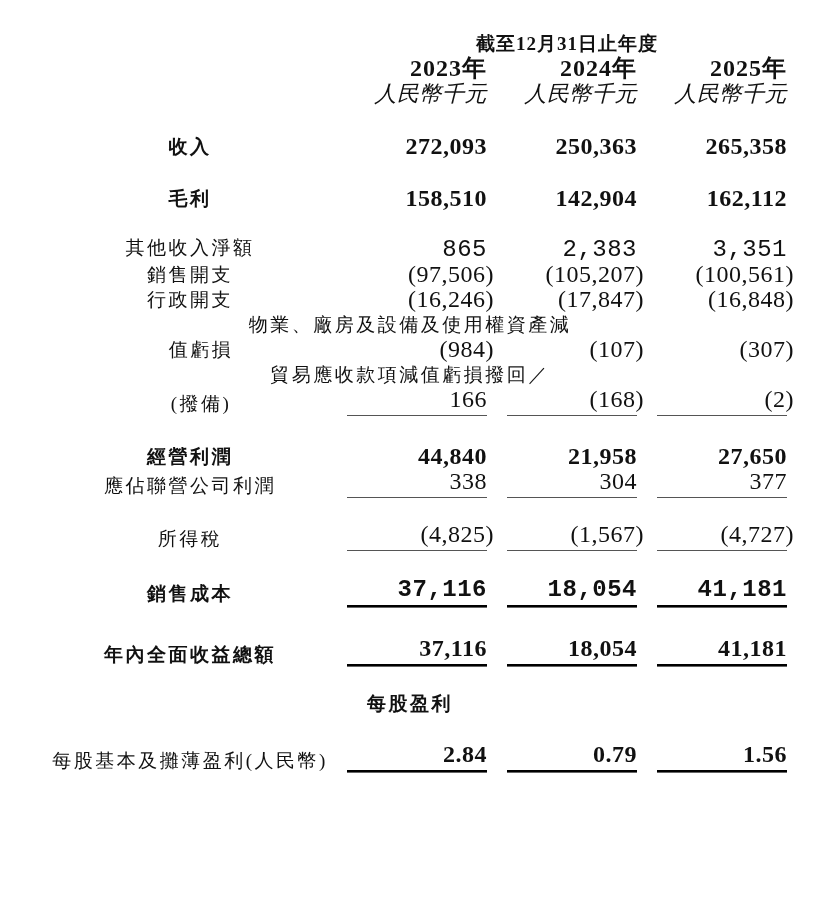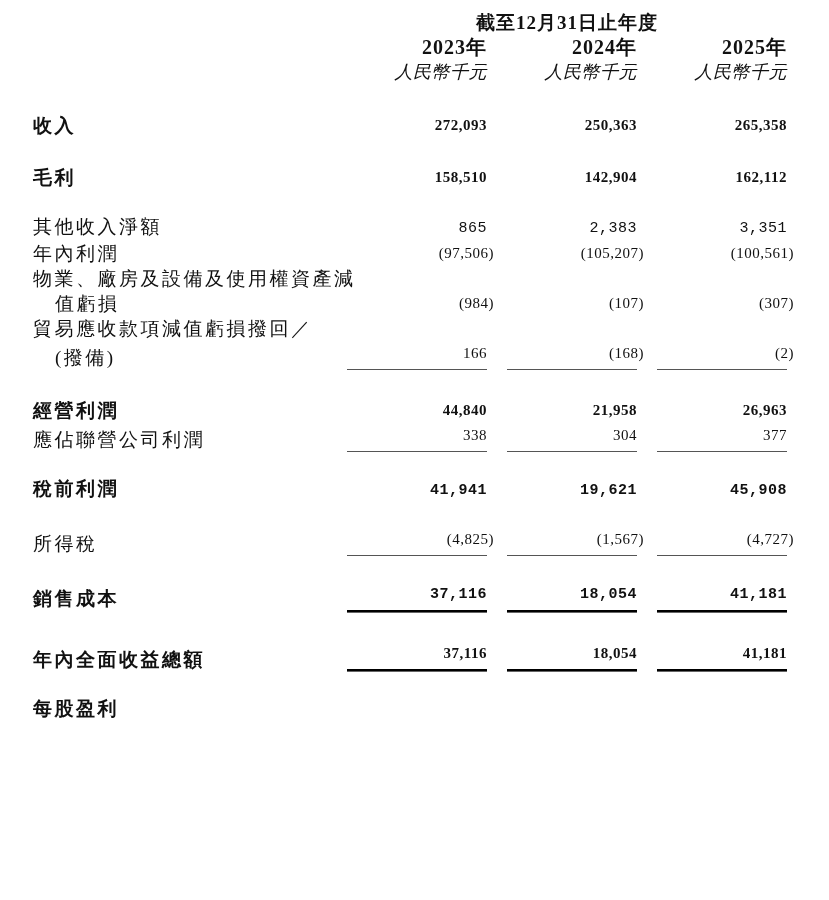--- a/index.html
+++ b/index.html
@@ -3,30 +3,30 @@
 <meta charset="utf-8">
 <style>
   * { box-sizing: border-box; }
   body { margin: 0; background: #ffffff; }
   .page {
     width: 829px; height: 900px; background: #ffffff; overflow: hidden;
     font-family: "Liberation Serif", "DejaVu Serif", serif; color: #111111;
   }
   table.fin {
     border-collapse: collapse; table-layout: fixed;
-    margin: 10px 0 0 33px; border-spacing: 0;
+    margin: 31px 0 0 33px; border-spacing: 0;
   }
   td { padding: 0; vertical-align: bottom; line-height: 25px; overflow: visible; }
-  .lbl { font-size: 19px; letter-spacing: 2.5px; white-space: nowrap; }
-  .num { text-align: right; font-size: 15px; }
+  .lbl { font-size: 19px; letter-spacing: 2.5px; white-space: nowrap; text-align: center; }
+  .num { text-align: right; font-size: 24px; }
   .num span { letter-spacing: 0.5px; }
   .period { text-align: center; font-weight: bold; font-size: 19px; letter-spacing: 1px; white-space: nowrap; }
-  .yr { font-weight: bold; font-size: 20px; }
+  .yr { font-weight: bold; font-size: 24px; }
   .yr span { letter-spacing: 1px; }
-  .unit { font-style: italic; font-size: 18px; }
+  .unit { font-style: italic; font-size: 22px; }
   .unit span { letter-spacing: 0.5px; }
   tr.bold .lbl, tr.bold .num span { font-weight: bold; }
   tr.vbold .num span { font-weight: bold; }
   .ind { padding-left: 22px; }
   .neg { margin-right: -7px; }
   .r1 { margin-top: 3px; border-top: 1px solid #555555; height: 0; }
   .r2 { margin-top: 3px; border-top: 2px solid #000000; height: 2px; border-bottom: 1px solid #666666; }
   tr.g24 td { padding-top: 24px; }
   tr.g26 td { padding-top: 26px; font-family: Liberation Mono, monospace; }
   tr.g27 td { padding-top: 27px; }
@@ -92,28 +92,36 @@
     <tr class="g26">
       <td class="lbl">其他收入淨額</td>
       <td class="num"><span>865</span></td>
       <td class="g"></td>
       <td class="num"><span>2,383</span></td>
       <td class="g"></td>
       <td class="num"><span>3,351</span></td>
     </tr>
 
     <tr>
-      <td class="lbl">年內利潤</td>
+      <td class="lbl">銷售開支</td>
       <td class="num"><span class="neg">(97,506)</span></td>
       <td class="g"></td>
       <td class="num"><span class="neg">(105,207)</span></td>
       <td class="g"></td>
       <td class="num"><span class="neg">(100,561)</span></td>
     </tr>
 
+    <tr>
+      <td class="lbl">行政開支</td>
+      <td class="num"><span class="neg">(16,246)</span></td>
+      <td class="g"></td>
+      <td class="num"><span class="neg">(17,847)</span></td>
+      <td class="g"></td>
+      <td class="num"><span class="neg">(16,848)</span></td>
+    </tr>
 
     <tr>
       <td class="lbl" colspan="6">物業、廠房及設備及使用權資產減</td>
     </tr>
 
     <tr>
       <td class="lbl ind">值虧損</td>
       <td class="num"><span class="neg">(984)</span></td>
       <td class="g"></td>
       <td class="num"><span class="neg">(107)</span></td>
@@ -133,41 +141,33 @@
       <td class="g"></td>
       <td class="num"><span class="neg">(2)</span><div class="r1"></div></td>
     </tr>
 
     <tr class="bold g28">
       <td class="lbl">經營利潤</td>
       <td class="num"><span>44,840</span></td>
       <td class="g"></td>
       <td class="num"><span>21,958</span></td>
       <td class="g"></td>
-      <td class="num"><span>26,963</span></td>
+      <td class="num"><span>27,650</span></td>
     </tr>
 
 
     <tr>
       <td class="lbl">應佔聯營公司利潤</td>
       <td class="num"><span>338</span><div class="r1"></div></td>
       <td class="g"></td>
       <td class="num"><span>304</span><div class="r1"></div></td>
       <td class="g"></td>
       <td class="num"><span>377</span><div class="r1"></div></td>
     </tr>
 
-    <tr class="bold g26">
-      <td class="lbl">稅前利潤</td>
-      <td class="num"><span>41,941</span></td>
-      <td class="g"></td>
-      <td class="num"><span>19,621</span></td>
-      <td class="g"></td>
-      <td class="num"><span>45,908</span></td>
-    </tr>
 
     <tr class="g24">
       <td class="lbl">所得稅</td>
       <td class="num"><span class="neg">(4,825)</span><div class="r1"></div></td>
       <td class="g"></td>
       <td class="num"><span class="neg">(1,567)</span><div class="r1"></div></td>
       <td class="g"></td>
       <td class="num"><span class="neg">(4,727)</span><div class="r1"></div></td>
     </tr>
 
@@ -186,15 +186,23 @@
       <td class="g"></td>
       <td class="num"><span>18,054</span><div class="r2"></div></td>
       <td class="g"></td>
       <td class="num"><span>41,181</span><div class="r2"></div></td>
     </tr>
 
     <tr class="bold g26">
       <td class="lbl" colspan="6">每股盈利</td>
     </tr>
 
+    <tr class="vbold g24">
+      <td class="lbl">每股基本及攤薄盈利(人民幣)</td>
+      <td class="num"><span>2.84</span><div class="r2"></div></td>
+      <td class="g"></td>
+      <td class="num"><span>0.79</span><div class="r2"></div></td>
+      <td class="g"></td>
+      <td class="num"><span>1.56</span><div class="r2"></div></td>
+    </tr>
   </tbody>
     </table>
 </div>
 
 </body></html>

